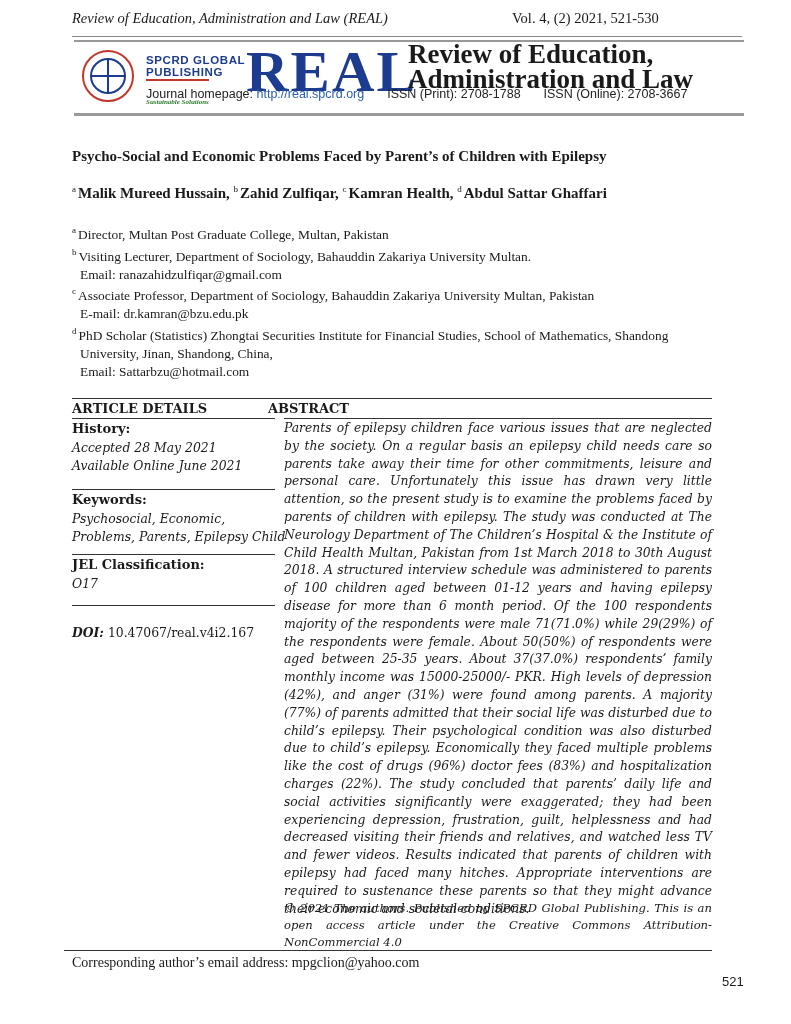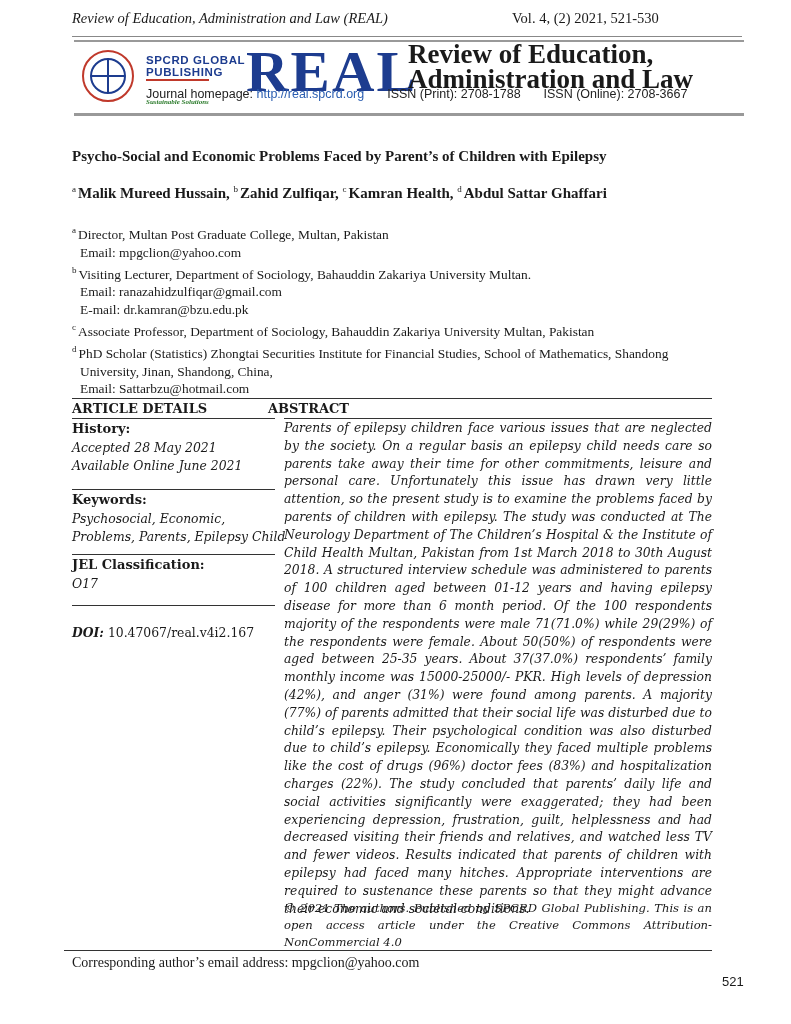--- a/index.html
+++ b/index.html
@@ -78,25 +78,24 @@
 <div class="abs title">Psycho-Social and Economic Problems Faced by Parent’s of Children with Epilepsy</div>
 <div class="abs authors">
   <span><sup>a</sup><span>Malik Mureed Hussain,</span></span>
   <span><sup>b</sup><span>Zahid Zulfiqar,</span></span>
   <span><sup>c</sup><span>Kamran Health,</span></span>
   <span><sup>d</sup><span>Abdul Sattar Ghaffari</span></span>
 </div>
 
 <div class="abs affils">
   <div class="line"><sup>a</sup><span>Director, Multan Post Graduate College, Multan, Pakistan</span></div>
-  <div class="line indent">Email: mpgclion@yahoo.com</div>
   <div class="line"><sup>b</sup><span>Visiting Lecturer, Department of Sociology, Bahauddin Zakariya University Multan.</span></div>
   <div class="line indent">Email: ranazahidzulfiqar@gmail.com</div>
+  <div class="line"><sup>c</sup><span>Associate Professor, Department of Sociology, Bahauddin Zakariya University Multan, Pakistan</span></div>
   <div class="line indent">E-mail: dr.kamran@bzu.edu.pk</div>
-  <div class="line"><sup>c</sup><span>Associate Professor, Department of Sociology, Bahauddin Zakariya University Multan, Pakistan</span></div>
   <div class="line"><sup>d</sup><span>PhD Scholar (Statistics) Zhongtai Securities Institute for Financial Studies, School of Mathematics, Shandong</span></div>
   <div class="line indent">University, Jinan, Shandong, China,</div>
   <div class="line indent">Email: Sattarbzu@hotmail.com</div>
 </div>
 
 <div class="abs sect-rule" style="top:398px;left:72px;width:640px;"></div>
 <div class="abs hdr left-col" style="top:401px;">ARTICLE DETAILS</div>
 <div class="abs hdr right-col" style="top:401px;">ABSTRACT</div>
 <div class="abs sect-rule" style="top:418px;left:72px;width:203px;"></div>
 <div class="abs sect-rule" style="top:418px;left:284px;width:428px;"></div>

